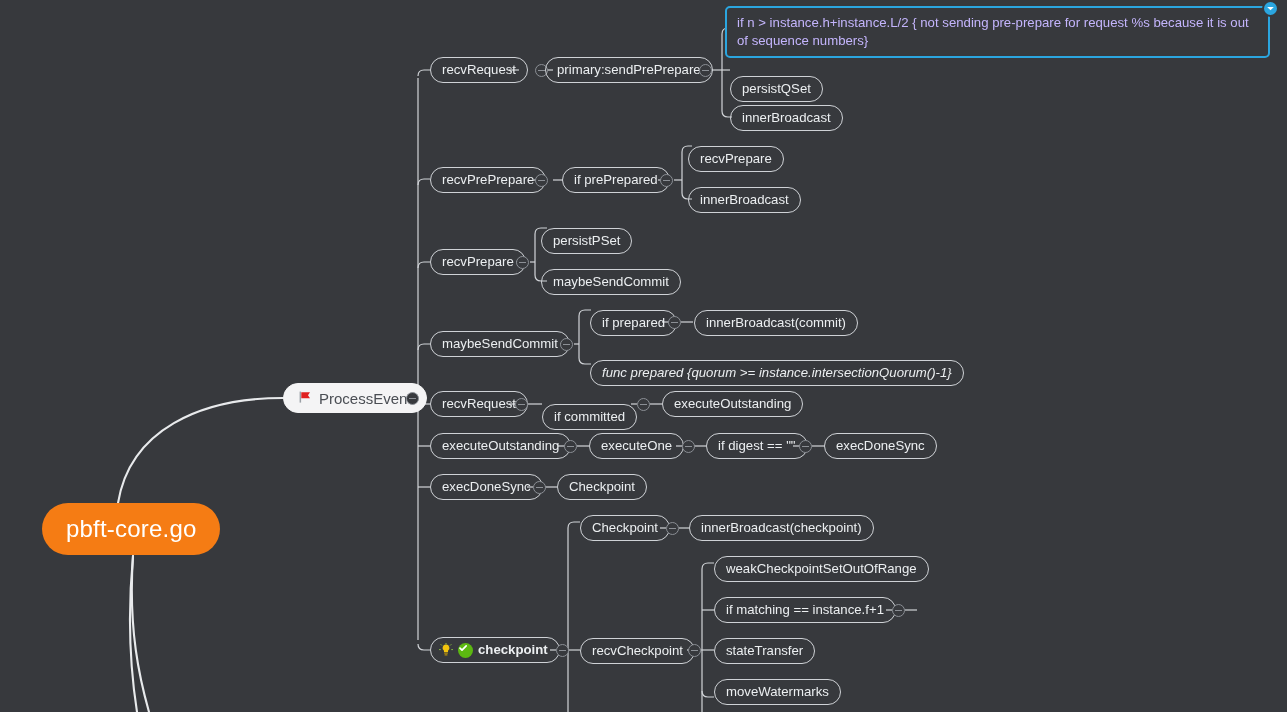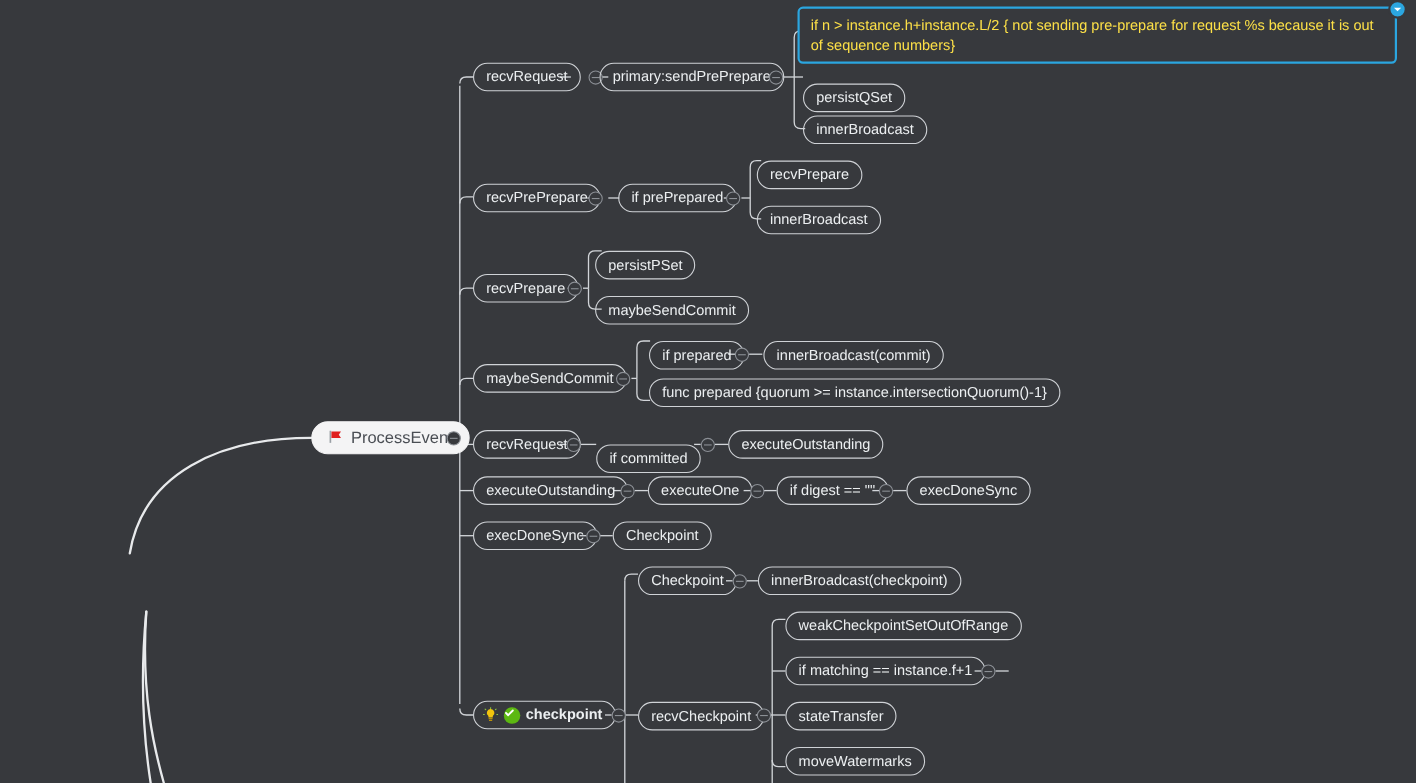--- a/index.html
+++ b/index.html
@@ -56,21 +56,21 @@
   .node.selected{
     border:2px solid #2ba6e0;
     border-radius:5px;
     height:auto;
     min-height:42px;
     white-space:normal;
     padding:6px 18px 7px 10px;
     line-height:1.33;
     font-size:13.2px;
     align-items:flex-end;
-    color:#fde047;
+    color:#c4b5fd;
     background:#37393d;
   }
 
   
   .node.marked{font-weight:bold;padding-left:8px;}
   .node.marked .ico{display:inline-block;margin-right:5px;line-height:1;}
   .bulb{
     width:14px;height:14px;position:relative;display:inline-block;
   }
   .bulb svg{display:block;}
@@ -188,20 +188,23 @@
       <path d="M702 569 q0 -6 6 -6 h6"></path>
       <path d="M702 610 h12"></path>
       <path d="M702 650 h12"></path>
       <path d="M702 691 q0 6 6 6 h6"></path>
 
       <path d="M886 610 h6"></path>
       <path d="M905 610 h12"></path>
     </g>
   </svg>
 
+  <div class="node root" style="left:42px;top:503px;">
+    <span>pbft-core.go</span>
+  </div>
 
   <div class="node light" style="left:283px;top:383px;">
     <span class="flag">
       <svg width="14" height="14" viewBox="0 0 14 14" xmlns="http://www.w3.org/2000/svg">
         <rect x="1.6" y="1.6" width="1.5" height="11" fill="#9aa0a6"></rect>
         <path d="M3.3 2.2 H12 L10 5.2 L12 8.2 H3.3 Z" fill="#e02020"></path>
       </svg>
     </span>
     <span>ProcessEvent</span>
   </div>
@@ -268,21 +271,21 @@
   <div class="toggle" style="left:560px;top:338px;"></div>
 
   <div class="node" style="left:590px;top:310px;">
     <span>if prepared</span>
   </div>
   <div class="toggle" style="left:668px;top:316px;"></div>
   <div class="node" style="left:694px;top:310px;">
     <span>innerBroadcast(commit)</span>
   </div>
 
-  <div class="node" style="left:590px;top:344px;">
+  <div class="node" style="left:590px;top:360px;font-style:italic;">
     <span>func prepared {quorum &gt;= instance.intersectionQuorum()-1}</span>
   </div>
 
   <div class="node" style="left:430px;top:391px;">
     <span>recvRequest</span>
   </div>
   <div class="toggle" style="left:515px;top:398px;"></div>
   <div class="node" style="left:542px;top:404px;align-items:center;">
     <span>if committed</span>
   </div>

